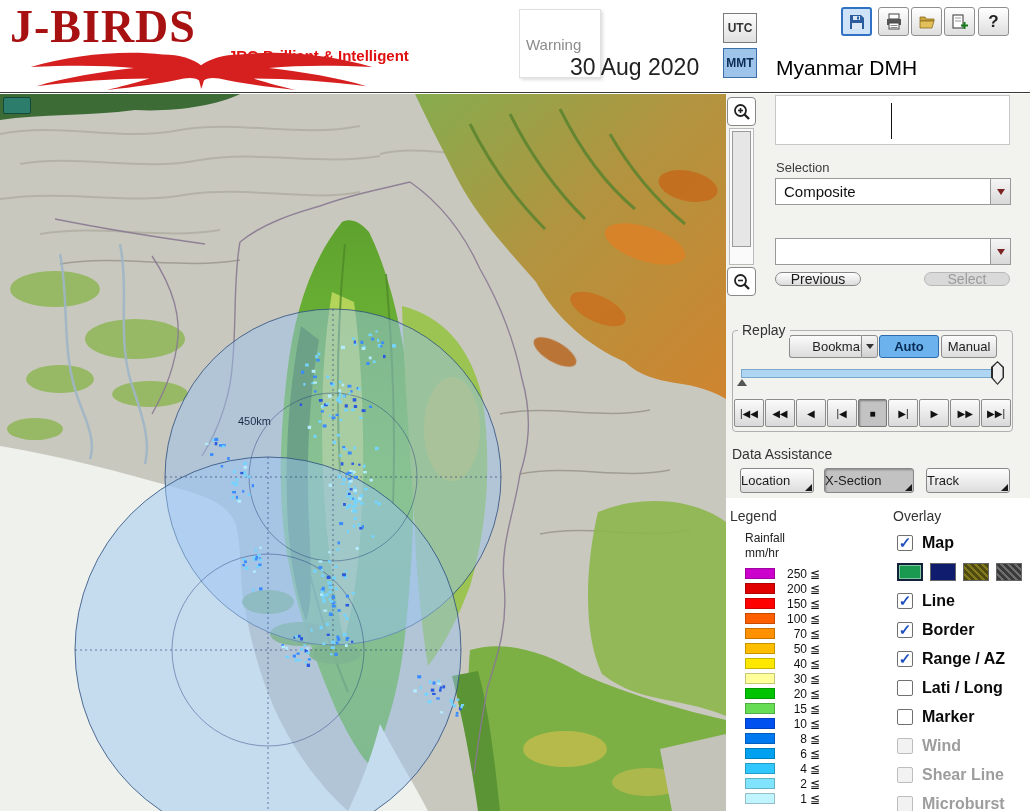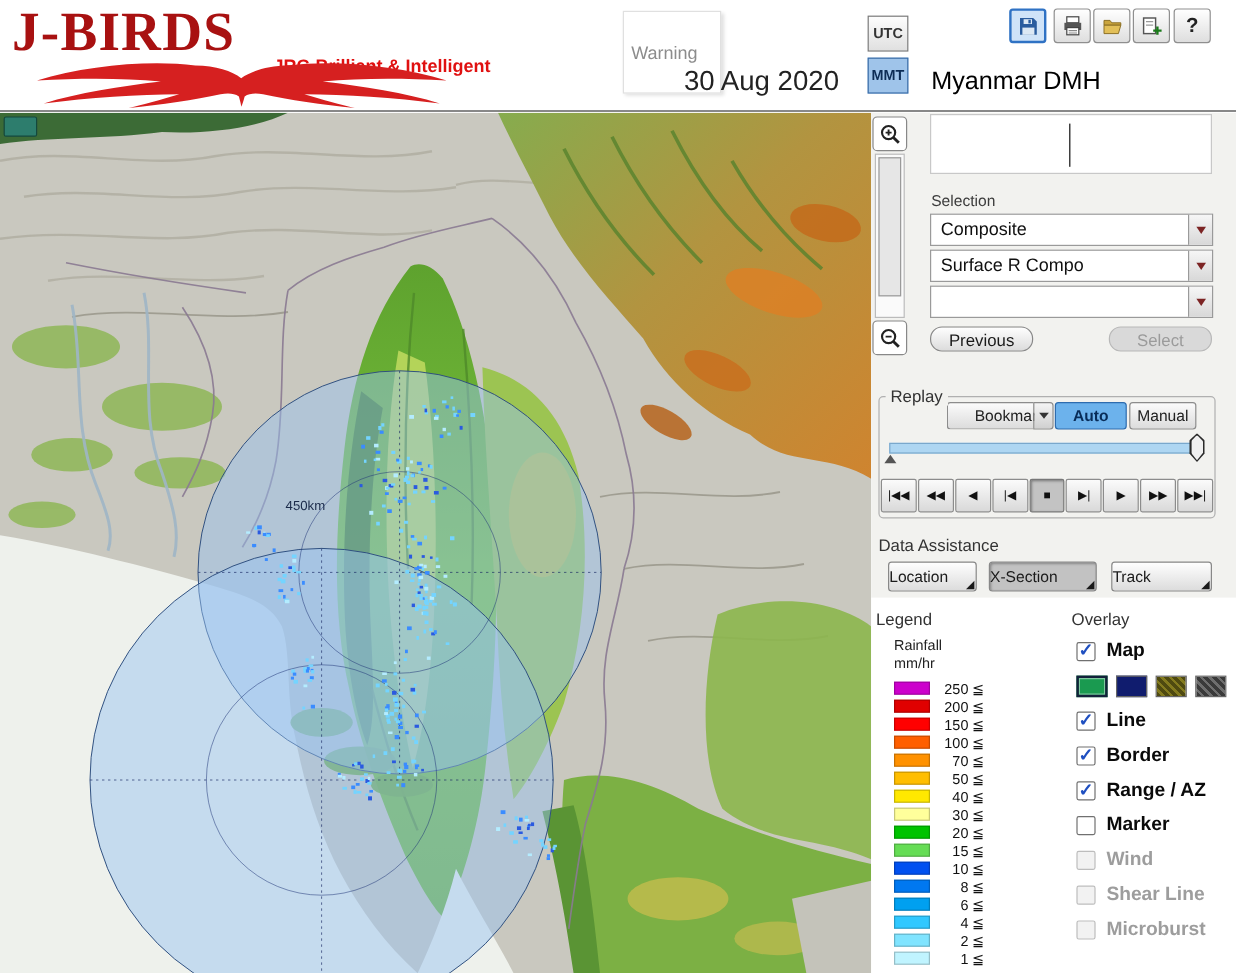--- a/index.html
+++ b/index.html
@@ -33,21 +33,21 @@
   .scroll-track{position:absolute;left:3px;top:34px;width:25px;height:137px;background:#fafafa;border:1px solid #bbb;box-sizing:border-box;}
   .scroll-thumb{position:absolute;left:2px;top:2px;width:19px;height:116px;background:#e6e6e6;border:1px solid #9a9a9a;box-sizing:border-box;}
   .warn-list{position:absolute;left:49px;top:1px;width:235px;height:50px;background:#fff;border:1px solid #c8c8c8;box-sizing:border-box;}
   .caret{position:absolute;left:115px;top:7px;width:1px;height:36px;background:#111;}
   .sel-label{position:absolute;left:50px;top:66px;font-size:13px;color:#3c3c3c;}
   .combo{position:absolute;left:49px;width:236px;height:27px;background:#fff;border:1px solid #9a9a9a;box-sizing:border-box;display:flex;align-items:stretch;}
   .combo1{top:84px;} .combo2{top:114px;} .combo3{top:144px;}
   .combo-text{flex:1;display:flex;align-items:center;padding-left:8px;font-size:15px;color:#101010;white-space:nowrap;overflow:hidden;}
   .combo-arrow{width:19px;border-left:1px solid #9a9a9a;background:linear-gradient(#f6f6f6,#d8d8d8);display:flex;align-items:center;justify-content:center;}
   .tri{width:0;height:0;border:4px solid transparent;border-top:6px solid #7c2424;margin-top:5px;}
-  .btn{position:absolute;height:21px;border:1px solid #888;border-radius:10px;background:linear-gradient(#fefefe,#dcdcdc);font-size:14px;color:#1a1a1a;display:flex;align-items:center;justify-content:center;box-sizing:border-box;padding:4px;}
+  .btn{position:absolute;height:14px;border:1px solid #888;border-radius:10px;background:linear-gradient(#fefefe,#dcdcdc);font-size:14px;color:#1a1a1a;display:flex;align-items:center;justify-content:center;box-sizing:border-box;padding:4px;}
   .btn-previous{left:49px;top:178px;width:86px;}
   .btn-select{left:198px;top:178px;width:86px;background:#d9d9d9;color:#9b9b9b;border-color:#b8b8b8;}
   .replay-group{position:absolute;left:6px;top:236px;width:279px;height:100px;border:1px solid #b0b0b0;border-radius:4px;box-sizing:content-box;}
   .replay-label{position:absolute;left:12px;top:228px;font-size:14px;color:#333;background:#f2f2ef;padding:0 4px;z-index:2;}
   .bookmark{position:absolute;left:56px;top:4px;height:23px;display:flex;}
   .bm-main{width:72px;display:flex;align-items:center;justify-content:center;font-size:13px;color:#222;border:1px solid #8c8c8c;border-right:none;background:linear-gradient(#fbfbfb,#dcdcdc);border-radius:3px 0 0 3px;box-sizing:border-box;padding-left:32px;}
   .bm-arrow{width:17px;display:flex;align-items:center;justify-content:center;border:1px solid #8c8c8c;background:linear-gradient(#f4f4f4,#d0d0d0);border-radius:0 3px 3px 0;box-sizing:border-box;}
   .bm-arrow .tri{border-top-color:#333;margin-top:4px;border-width:4px;border-top-width:5px;}
   .mode-btn{position:absolute;top:4px;height:23px;display:flex;align-items:center;justify-content:center;font-size:13px;border:1px solid #8c8c8c;background:linear-gradient(#fbfbfb,#dcdcdc);color:#222;border-radius:3px;box-sizing:border-box;}
   .mode-auto{left:146px;width:60px;background:#6cb2ec;border-color:#2e6cae;color:#082c58;font-weight:bold;}
@@ -569,26 +569,20 @@
     </div>
 
     <div class="sel-label">Selection</div>
 
     <div class="combo combo1">
       <span class="combo-text">Composite</span>
       <span class="combo-arrow">
           <span class="tri"></span>
         </span>
     </div>
-    <div class="combo combo2">
-      <span class="combo-text">Surface R Compo</span>
-      <span class="combo-arrow">
-          <span class="tri"></span>
-        </span>
-    </div>
     <div class="combo combo3">
       <span class="combo-text"></span>
       <span class="combo-arrow">
           <span class="tri"></span>
         </span>
     </div>
 
     <button class="btn btn-previous">Previous</button>
     <button class="btn btn-select">Select</button>
 
@@ -743,20 +737,24 @@
         <div class="ov-row">
           <span class="cb">✓</span>
           <span class="ov-label">Border</span>
         </div>
         <div class="ov-row">
           <span class="cb">✓</span>
           <span class="ov-label">Range / AZ</span>
         </div>
         <div class="ov-row">
           <span class="cb"></span>
+          <span class="ov-label">Lati / Long</span>
+        </div>
+        <div class="ov-row">
+          <span class="cb"></span>
           <span class="ov-label">Marker</span>
         </div>
         <div class="ov-row disabled">
           <span class="cb disabled"></span>
           <span class="ov-label">Wind</span>
         </div>
         <div class="ov-row disabled">
           <span class="cb disabled"></span>
           <span class="ov-label">Shear Line</span>
         </div>

